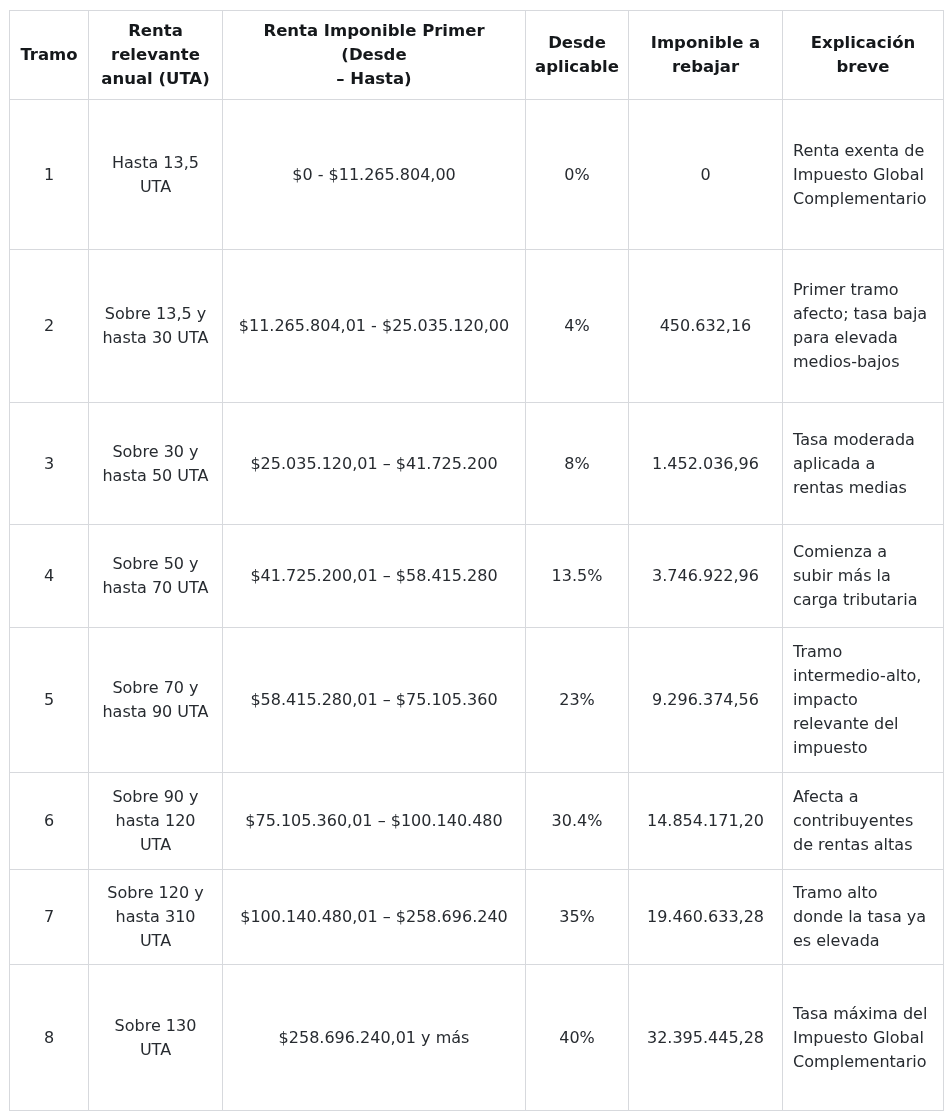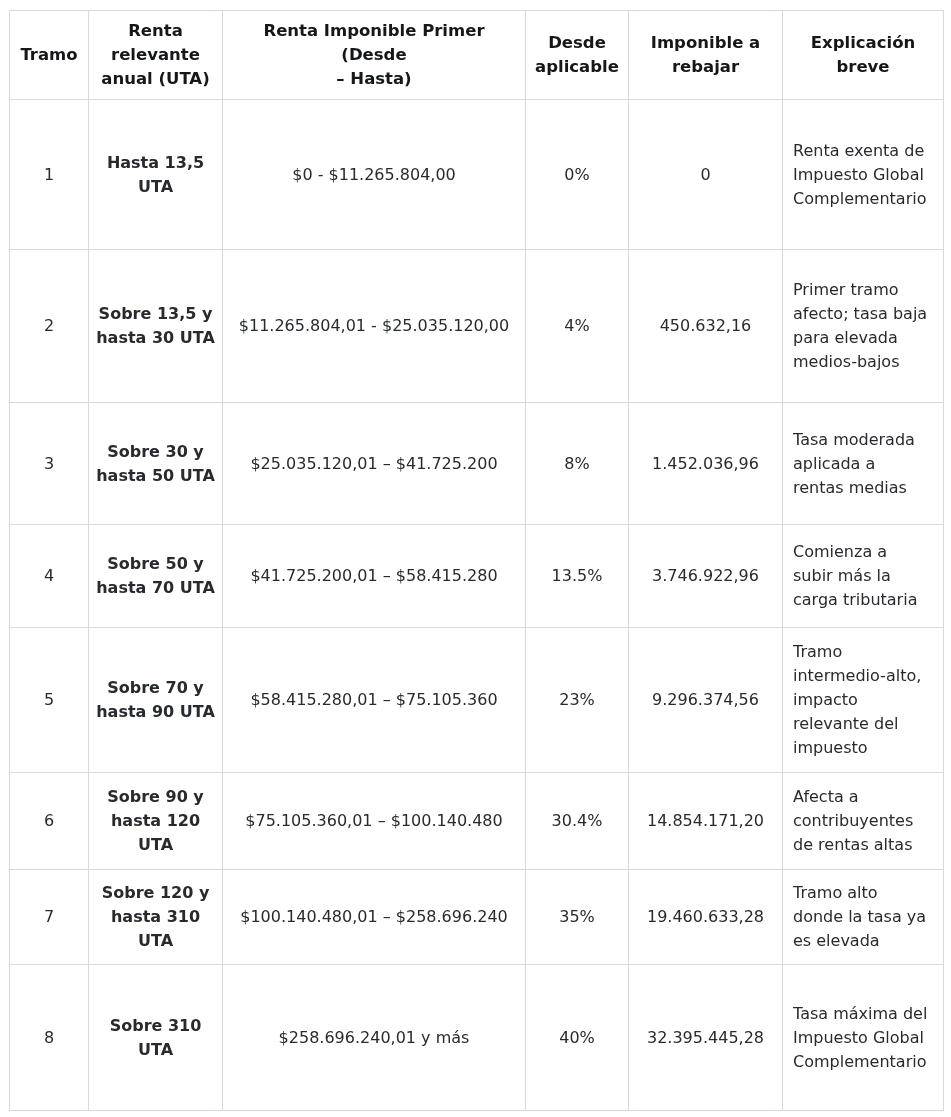--- a/index.html
+++ b/index.html
@@ -47,21 +47,21 @@
   }
   .tax-table td {
     font-size: 16px;
     font-weight: normal;
     color: #272b30;
   }
   .tax-table td.col-explicacion {
     text-align: left;
     padding: 8px 6px 8px 10px;
   }
-  .tax-table td.col-renta-uta { padding: 8px 6px; font-weight: bold; }
+  .tax-table td.col-renta-uta { padding: 8px 6px; }
 
   
   tr.header-row   { height: 87px;  }
   tr.row-0 { height: 150px; }
   tr.row-1 { height: 153px; }
   tr.row-2 { height: 122px; }
   tr.row-3 { height: 103px; }
   tr.row-4 { height: 145px; }
   tr.row-5 { height: 97px;  }
   tr.row-6 { height: 95px;  }
@@ -174,21 +174,21 @@
 UTA</td>
         <td class="col-rango">$100.140.480,01 – $258.696.240</td>
         <td class="col-tasa">35%</td>
         <td class="col-cantidad">19.460.633,28</td>
         <td class="col-explicacion">Tramo alto
 donde la tasa ya
 es elevada</td>
       </tr>
       <tr class="row-7">
         <td class="col-tramo">8</td>
-        <td class="col-renta-uta">Sobre 310
+        <td class="col-renta-uta">Sobre 130
 UTA</td>
         <td class="col-rango">$258.696.240,01 y más</td>
         <td class="col-tasa">40%</td>
         <td class="col-cantidad">32.395.445,28</td>
         <td class="col-explicacion">Tasa máxima del
 Impuesto Global
 Complementario</td>
       </tr>
     </tbody>
   </table>

